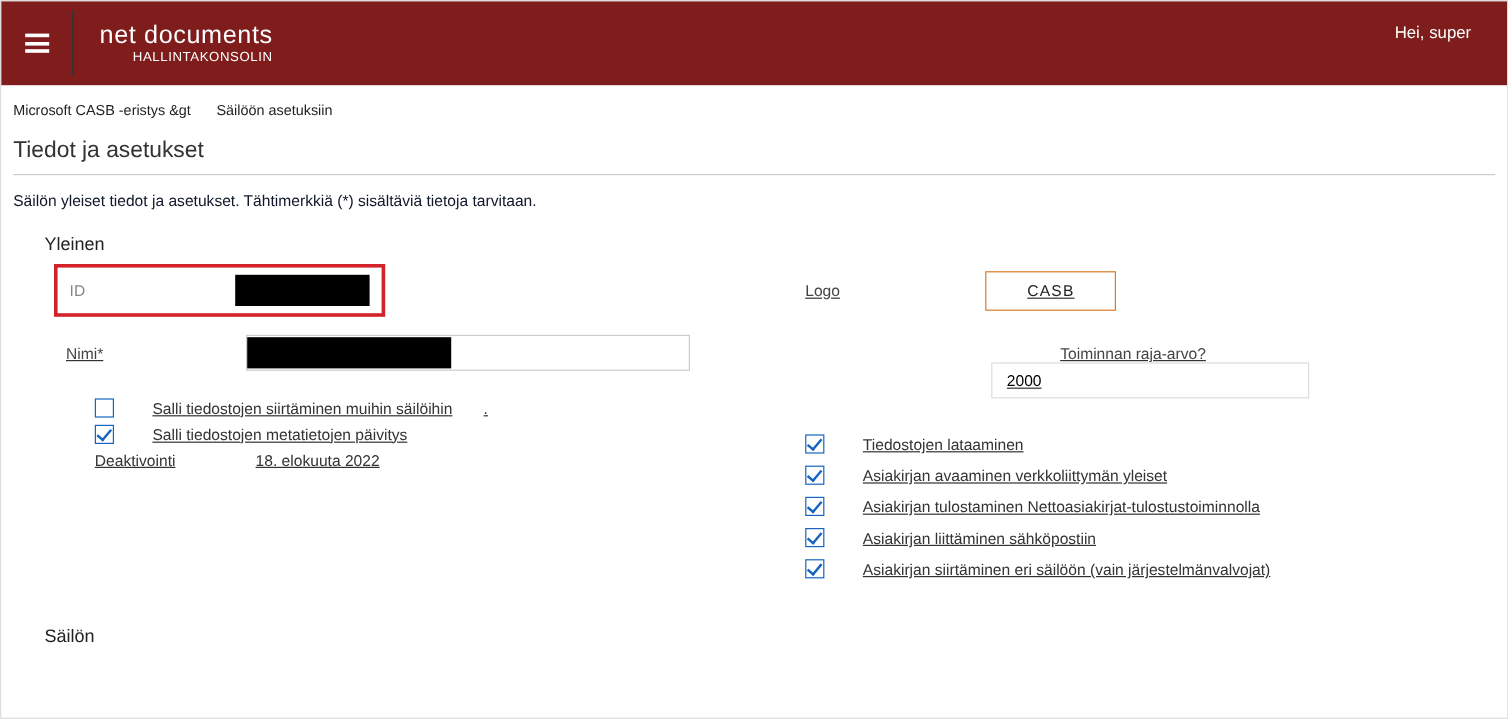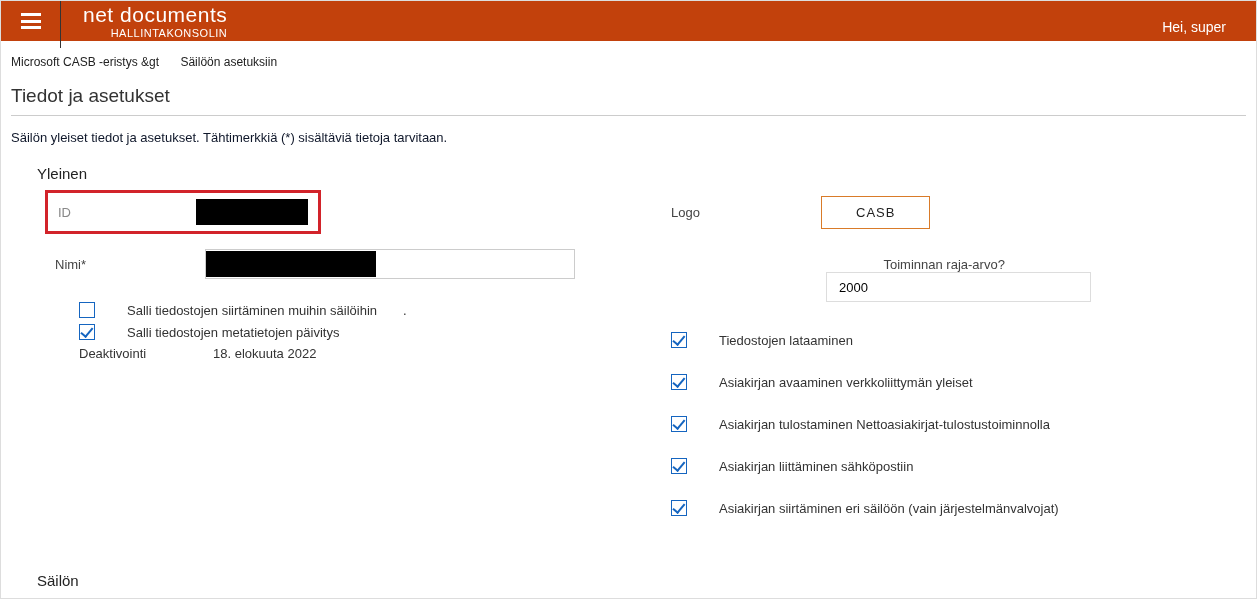--- a/index.html
+++ b/index.html
@@ -7,23 +7,23 @@
       font-family: "Segoe UI", Arial, sans-serif;
       font-size: 13px;
       color: #333;
       background: #fff;
       width: 1257px;
       height: 599px;
       overflow: hidden;
       border: 1px solid #ddd;
     }
     .header {
-      background: #c2410c;
+      background: #7f1d1d;
       color: #fff;
-      height: 40px;
+      height: 70px;
       display: flex;
       align-items: center;
       position: relative;
     }
     .hamburger-box {
       width: 60px;
       height: 54px;
       display: flex;
       align-items: center;
       justify-content: center;
@@ -96,20 +96,21 @@
     }
     .section2-label {
       font-size: 15px;
       color: #222;
       margin-left: 26px;
       margin-top: 30px;
     }
     .columns {
       display: flex;
       margin-top: 4px;
+      text-decoration: underline;
     }
     .col-left  { width: 590px; padding-left: 44px; }
     .col-right { flex:1; padding-left: 70px; }
     .row { display:flex; align-items:center; min-height: 40px; }
     .field-label { width: 150px; font-size: 13px; color: #444; }
     .id-box-wrap {
       border: 3px solid #d2232a;
       padding: 6px 10px 6px 10px;
       display: inline-flex;
       align-items:center;
@@ -174,21 +175,21 @@
     .limit-row .field-label { width: 150px; }
     .limit-input {
       border:1px solid #ddd;
       height: 30px;
       width: 265px;
       padding: 12px 12px;
       font-size:13px;
       outline:none;
     }
     .right-checks { margin-top: 30px; }
-    .right-checks .check-row { margin: 26px 0; align-items: flex-end; }
+    .right-checks .check-row { margin: 10px 0; align-items: flex-end; }
   </style>
 </head>
 <body>
 
 <div class="header">
   <div class="hamburger-box">
     <span class="hamburger-icon">
         <span></span>
       </span>
   </div>

